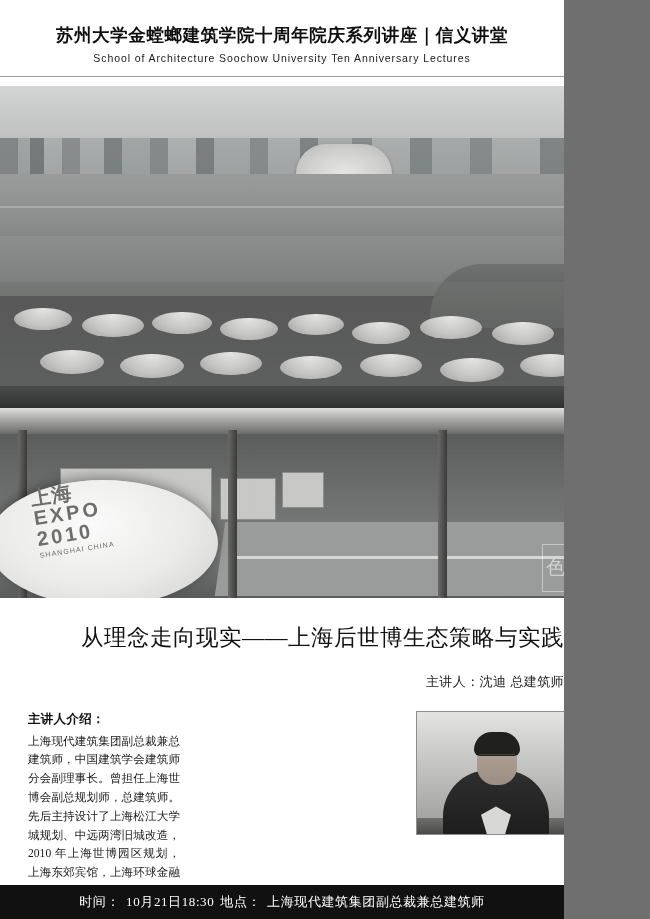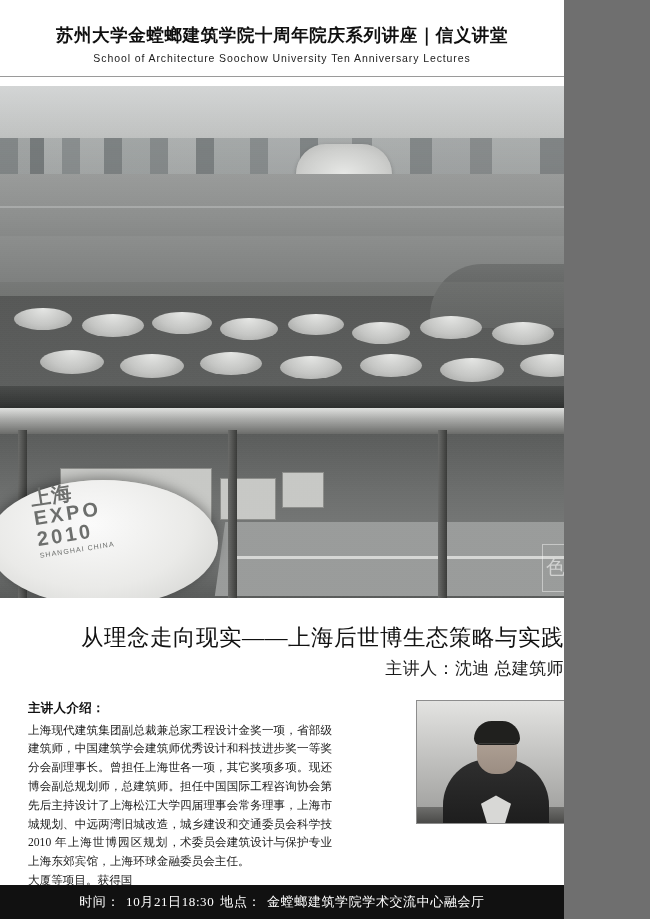--- a/index.html
+++ b/index.html
@@ -217,24 +217,24 @@
     margin-top: 24px;
     text-align: right;
   }
   .talk-title {
     font-family: "Liberation Serif", serif;
     font-size: 22.5px;
     color: #111;
     letter-spacing: 0.5px;
   }
   .speaker-line {
-    font-family: Liberation Serif, serif;
-    font-size: 17px;
+    font-family: Liberation Sans, sans-serif;
+    font-size: 13px;
     color: #1a1a1a;
-    margin-top: 4px;
+    margin-top: 20px;
     letter-spacing: 0.4px;
   }
 
   
   .bio-row {
     display: flex;
     margin: 18px auto 0 auto;
     width: 596px;
     box-sizing: border-box;
     padding: 0 28px;
@@ -408,38 +408,34 @@
       <span>主讲人：</span><span>沈迪 总建筑师</span>
     </div>
   </div>
 
   <div class="bio-row">
     <div class="bio-cols">
       <div class="bio-col">
         <div class="bio-heading">主讲人介绍：</div>
         <div>上海现代建筑集团副总裁兼总建筑师，中国建筑学会建筑师分会副理事长。曾担任上海世博会副总规划师，总建筑师。先后主持设计了上海松江大学城规划、中远两湾旧城改造，2010 年上海世博园区规划，上海东郊宾馆，上海环球金融大厦等项目。获得国</div>
       </div>
-      <div class="bio-col">
-        <div class="bio-heading" style="visibility:hidden;">&nbsp;</div>
-        <div>家工程设计金奖一项，省部级优秀设计和科技进步奖一等奖各一项，其它奖项多项。现还担任中国国际工程咨询协会第四届理事会常务理事，上海市城乡建设和交通委员会科学技术委员会建筑设计与保护专业委员会主任。</div>
-      </div>
     </div>
     <div class="portrait">
       <div class="pt-bg"></div>
       <div class="pt-desk"></div>
       <div class="pt-body"></div>
       <div class="pt-shirt"></div>
       <div class="pt-head"></div>
       <div class="pt-hair"></div>
       <div class="pt-glass"></div>
     </div>
   </div>
 
   <div class="footer-rule"></div>
 
   <div class="footer-bar">
     <span>时间：</span>
       <span>10月21日18:30</span>
     <span>地点：</span>
-      <span>金螳螂建筑学院学术交流中心融会厅</span>
+      <span>上海现代建筑集团副总裁兼总建筑师</span>
   </div>
 
 </div>
 
 </body></html>

